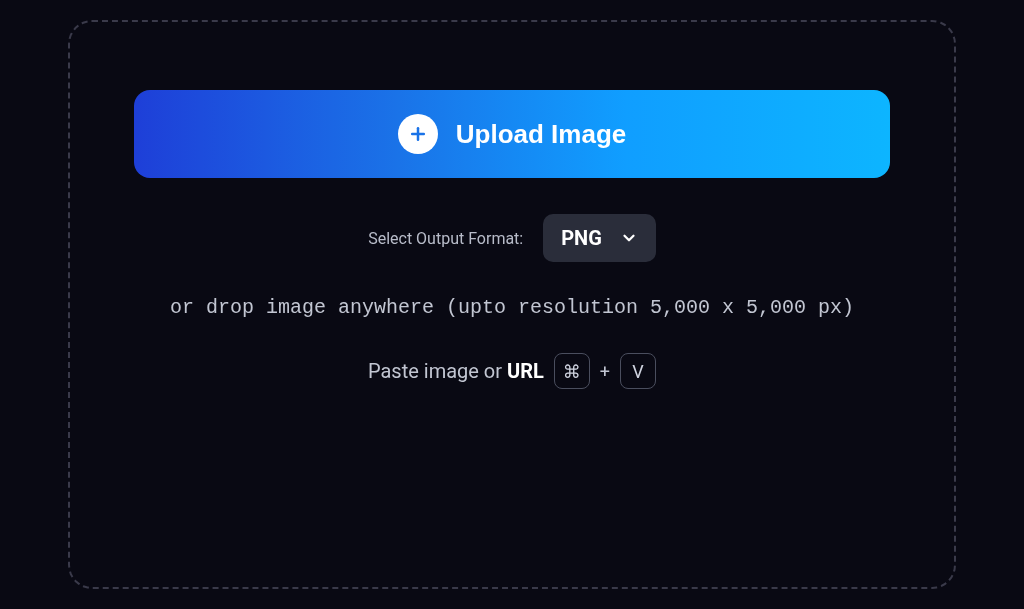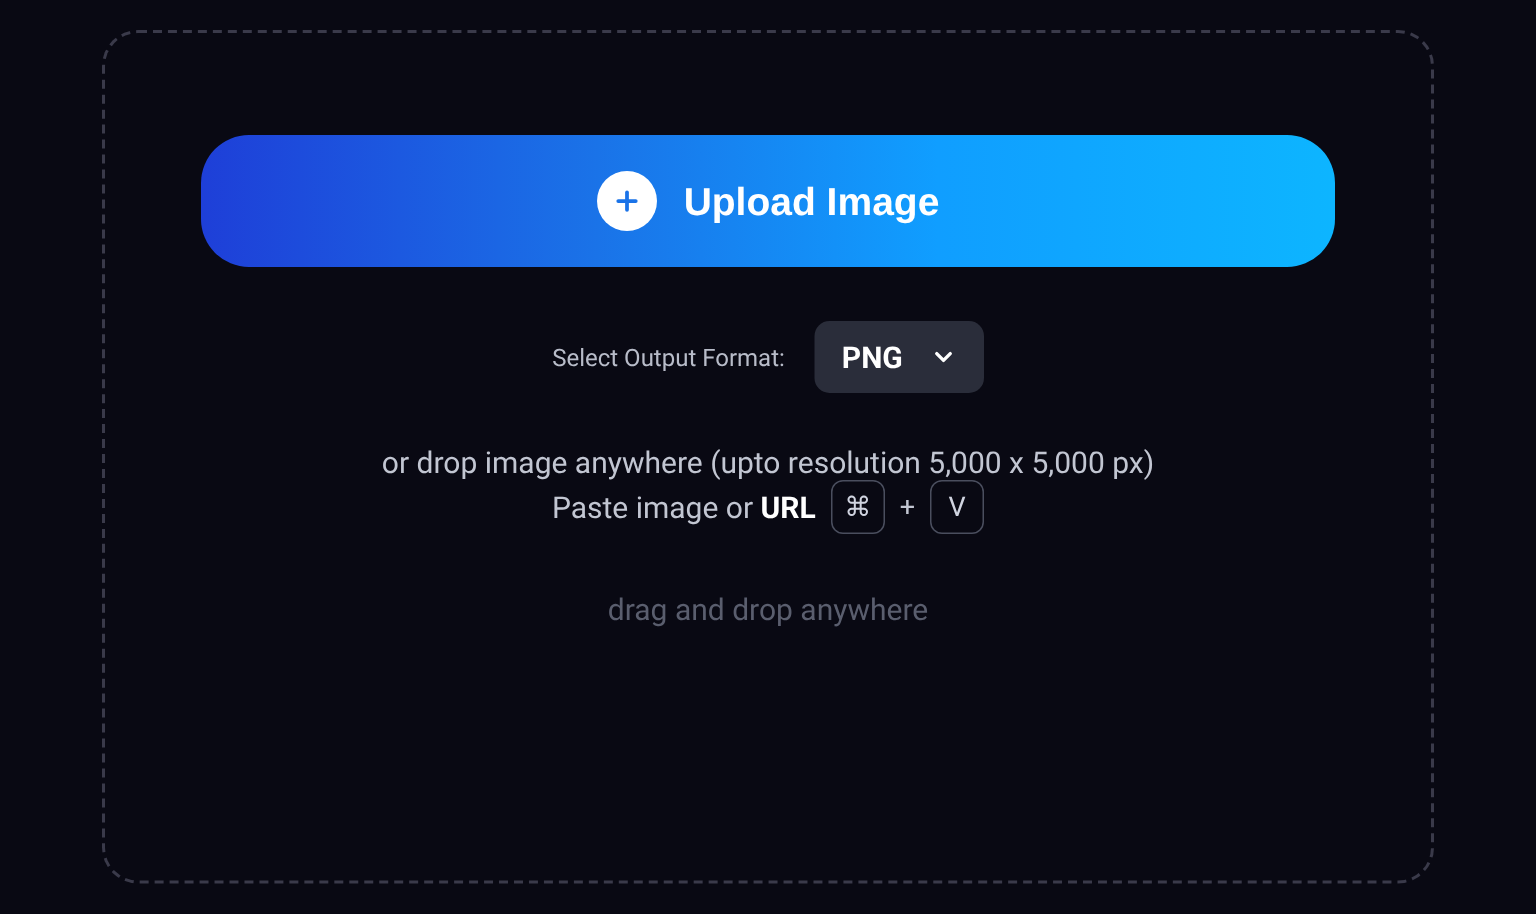--- a/index.html
+++ b/index.html
@@ -23,21 +23,21 @@
       padding: 68px 64px 40px 64px;
       display: flex;
       flex-direction: column;
       align-items: center;
     }
     .upload-btn {
       width: 100%;
       height: 88px;
       background: linear-gradient(90deg, #1e3fd8 0%, #1a73e8 35%, #109eff 65%, #0db5ff 100%);
       border: none;
-      border-radius: 32px;
+      border-radius: 16px;
       display: flex;
       align-items: center;
       justify-content: center;
       gap: 18px;
       cursor: pointer;
     }
     .plus-circle {
       width: 40px;
       height: 40px;
       background: #ffffff;
@@ -85,22 +85,24 @@
     .format-select svg {
       width: 18px;
       height: 18px;
     }
     .drop-hint {
       margin-top: 34px;
       color: #c2c6d2;
       font-size: 20px;
       font-weight: 400;
       text-align: center;
+      font-family: Liberation Mono, monospace;
     }
     .paste-row {
+      margin-top: 34px;
       display: flex;
       align-items: center;
       gap: 10px;
       color: #c2c6d2;
       font-size: 20px;
     }
     .paste-text {
       color: #c2c6d2;
       font-weight: 400;
     }
@@ -179,15 +181,14 @@
   <div class="paste-row">
     <span>
       <span class="paste-text">Paste image or </span><span class="paste-url">URL</span>
     </span>
     <span class="key">⌘</span>
     <span class="key-plus">+</span>
     <span class="key">V</span>
   </div>
 
 
-  <div class="dnd-hint">drag and drop anywhere</div>
 
 </div>
 
 </body></html>

